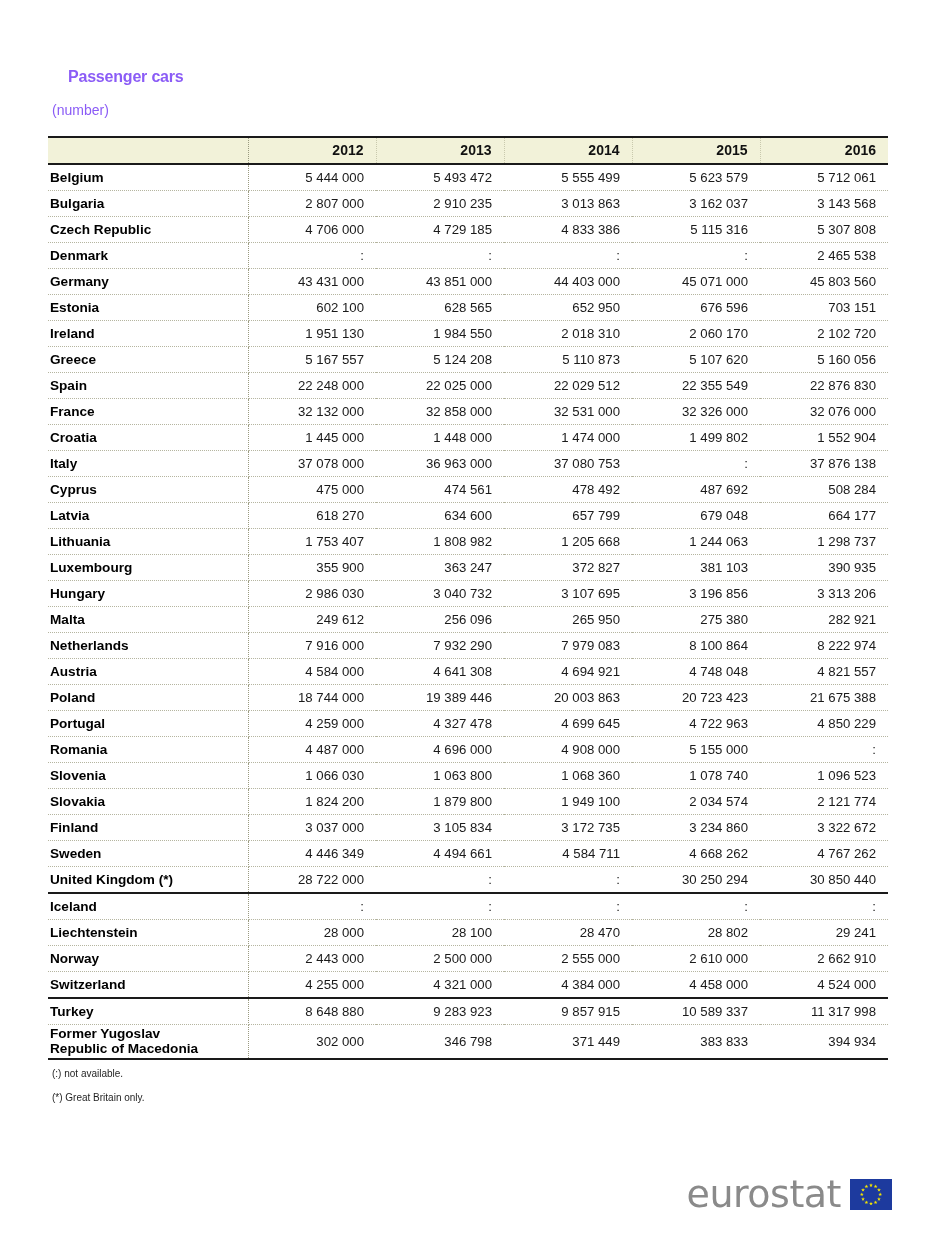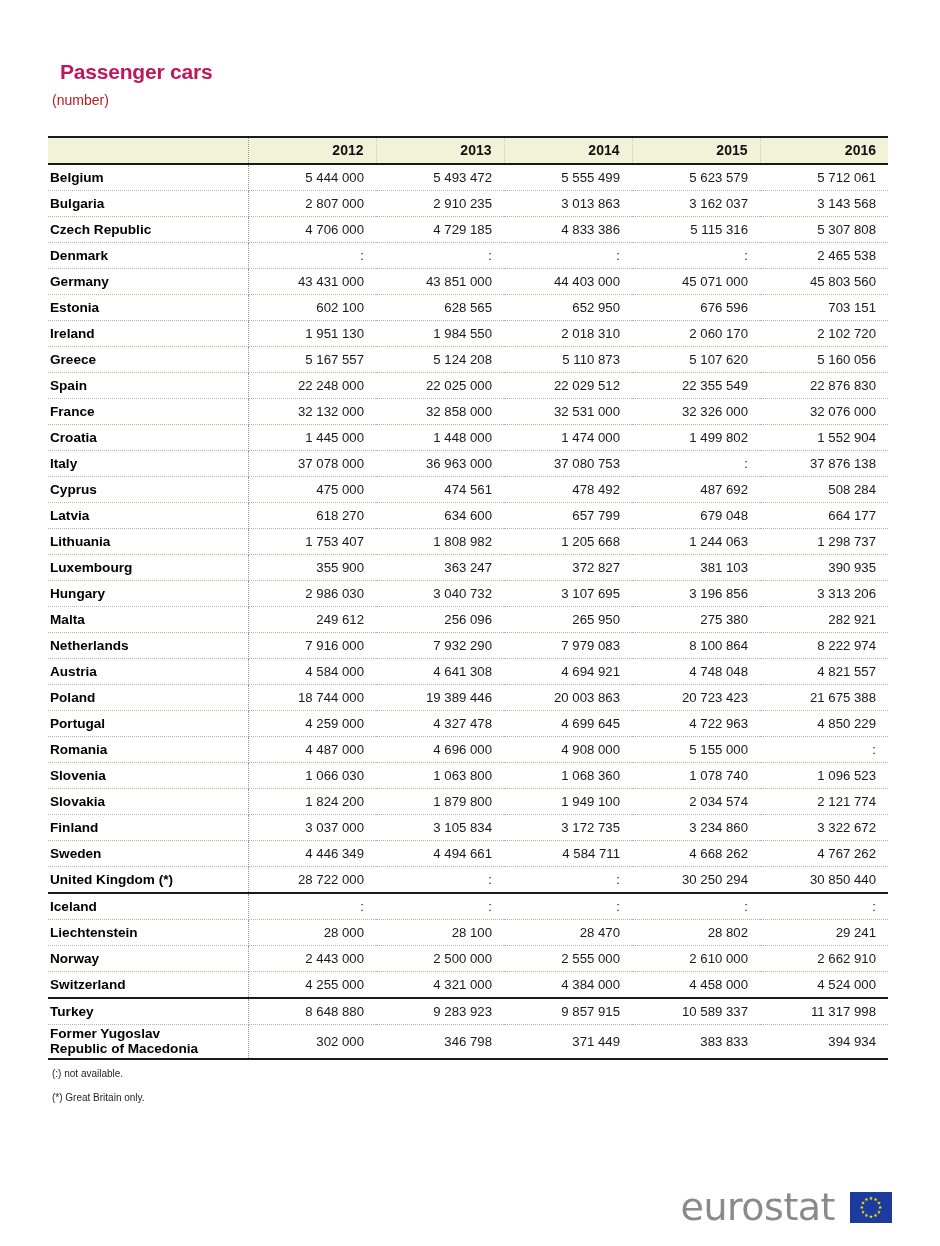--- a/index.html
+++ b/index.html
@@ -23,31 +23,31 @@
   }
 
   
   .title-block {
     position: absolute;
     left: 52px;
     top: 52px;
     width: 600px;
   }
   .doc-title {
-    font-size: 21px;
+    font-size: 16px;
     font-weight: bold;
     letter-spacing: -0.2px;
-    color: #be185d;
-    margin: 8px;
+    color: #8b5cf6;
+    margin: 16px;
     line-height: 1.15;
   }
   .doc-subtitle {
     font-size: 14px;
     font-weight: normal;
-    color: #b91c1c;
+    color: #8b5cf6;
     margin: 6px 0 0 0;
     line-height: 1.2;
   }
 
   
   .table-wrap {
     position: absolute;
     left: 48px;
     top: 136px;
     width: 840px;
@@ -134,24 +134,24 @@
     line-height: 1.25;
   }
   .footnotes .src em {
     font-style: italic;
   }
 
   
   .logo {
     position: absolute;
     right: 48px;
-    bottom: 20px;
+    bottom: 33px;
     display: flex;
     align-items: center;
-    gap: 15px;
+    gap: 9px;
   }
   .logo-word {
     font-size: 38px;
     color: #8a8a8a;
     font-family: "DejaVu Sans", sans-serif;
     letter-spacing: -0.5px;
     line-height: 1;
   }
   .logo-flag {
     width: 42px;

